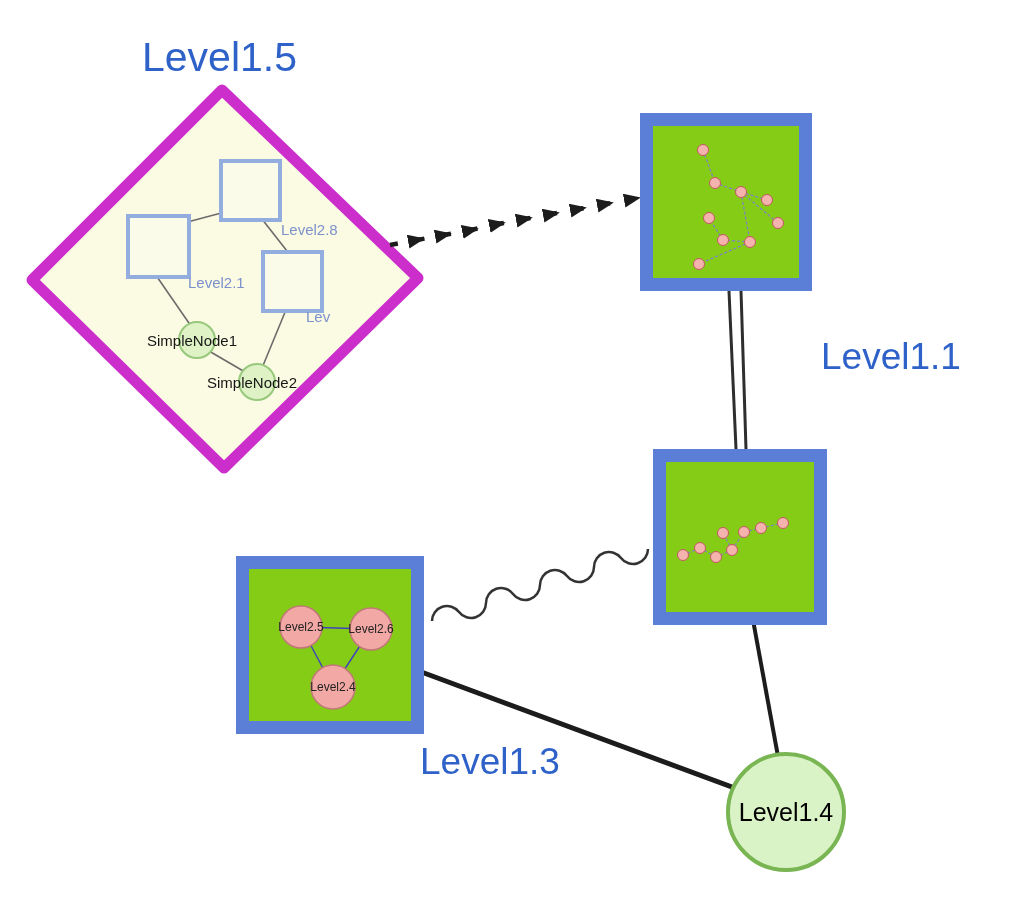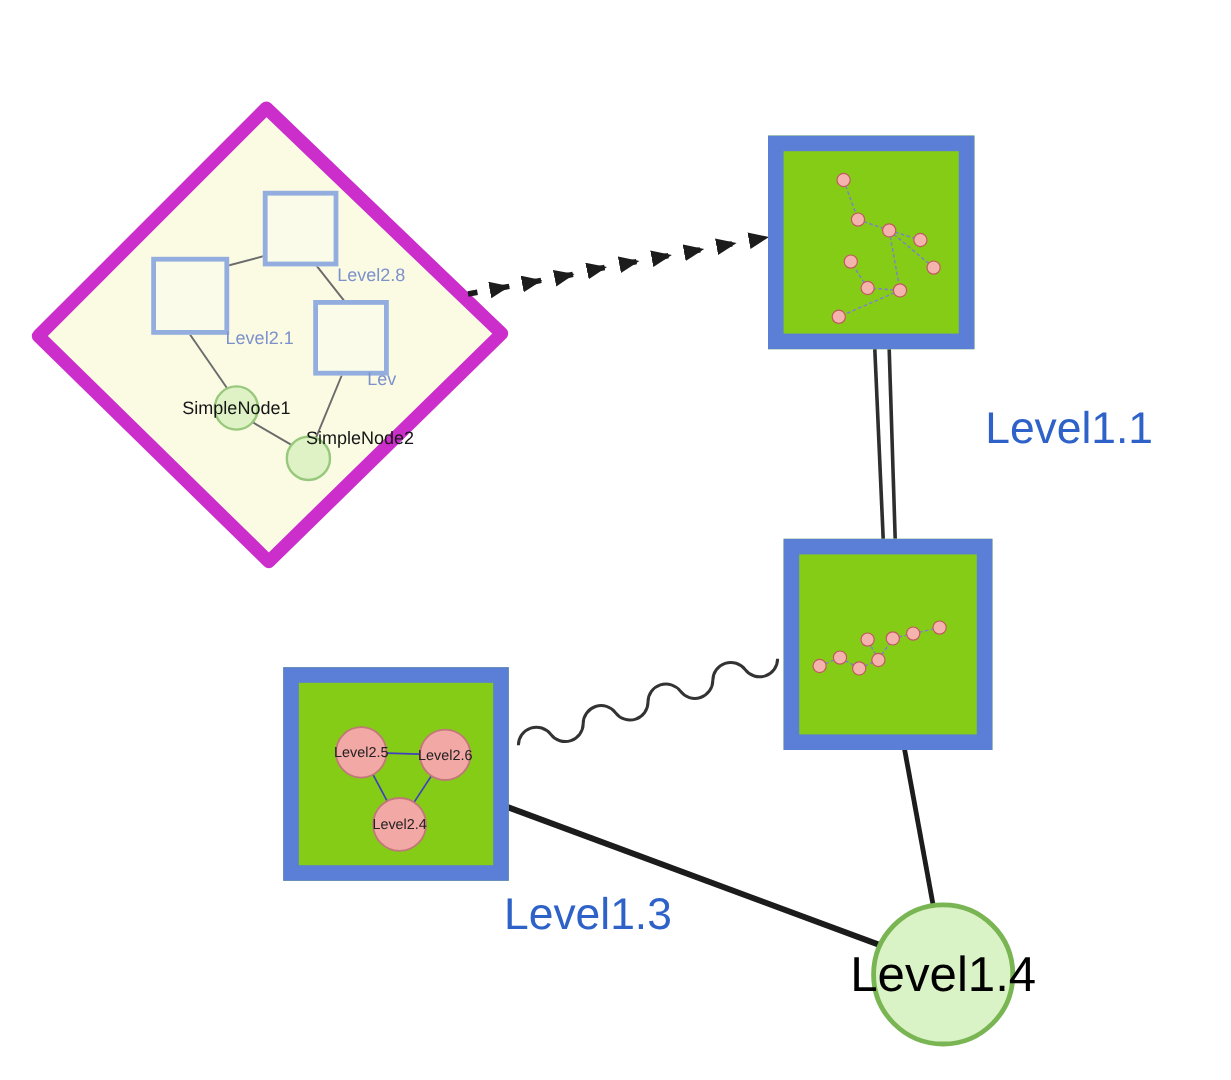--- a/index.html
+++ b/index.html
@@ -22,37 +22,37 @@
   .sq-b { left:126px; top:214px; width:57px; height:57px; }
   .sq-c { left:261px; top:250px; }
   .slabel { position:absolute; font-size:15px; color:#7d91cb; white-space:nowrap; }
   .sl-28 { left:281px; top:221px;text-align:center; }
   .sl-21 { left:188px; top:274px; }
   .sl-lev { left:306px; top:308px; }
   .gcircle { position:absolute; width:34px; height:34px; border-radius:50%;
              border:2px solid #97c87b; background:#def2c5; }
   .gc-1 { left:178px; top:321px; }
   .gc-2 { left:238px; top:363px; }
-  .nodelabel { position:absolute; width:100px; text-align:center; font-size:15px;
+  .nodelabel { position:absolute; width:100px; text-align:left; font-size:15px;
                color:#161616; white-space:nowrap; }
   .nl-1 { left:147px; top:332px; }
-  .nl-2 { left:207px; top:357px;margin-left:43px; }
+  .nl-2 { left:207px; top:374px; }
 
   
   .bigbox { position:absolute; border:13px solid #5b7ed7; background:#84cc16; }
   .box-11 { left:640px; top:113px; width:146px; height:152px; }
   .box-12 { left:653px; top:449px; width:148px; height:150px; }
   .box-13 { left:236px; top:556px; width:162px; height:152px; }
   .bigbox svg { display:block; }
 
   
   .l14 { position:absolute; left:726px; top:752px; width:112px; height:112px;
          border-radius:50%; border:4px solid #79b552; background:#daf3c6;
          display:flex; align-items:center; justify-content:center;
-         font-size:41px; color:#000; white-space:nowrap; overflow:visible; }
+         font-size:25px; color:#000; white-space:nowrap; overflow:visible; }
 
   
   .diamond { fill:#fbfbe4; stroke:#cb2ecb; stroke-width:11; stroke-linejoin:round; }
   .inedge  { stroke:#6b6b6b; stroke-width:1.6; }
   .edge-solid { stroke:#1c1c1c; fill:none; }
   .edge-double { stroke:#2e2e2e; stroke-width:3; }
   .edge-wavy { stroke:#333333; stroke-width:2.5; fill:none; }
   .edge-arrows { stroke:#1c1c1c; stroke-width:4.5; stroke-dasharray:8 19; fill:none; }
   .mini-edge { stroke:#8080cf; stroke-width:1.2; stroke-dasharray:3 2; fill:none; }
   .mini-node { fill:#f5b3ae; stroke:#c2595f; stroke-width:1; }
@@ -171,16 +171,17 @@
       <text class="tri-label" x="52" y="62">Level2.5</text>
       <text class="tri-label" x="122" y="64">Level2.6</text>
       <text class="tri-label" x="84" y="122">Level2.4</text>
     </svg>
   </div>
 
   <div class="l14">
     <span>Level1.4</span>
   </div>
 
+  <div class="biglabel lbl-15">Level1.5</div>
   <div class="biglabel lbl-11">Level1.1</div>
   <div class="biglabel lbl-13">Level1.3</div>
 
 </div>
 
 </body></html>

